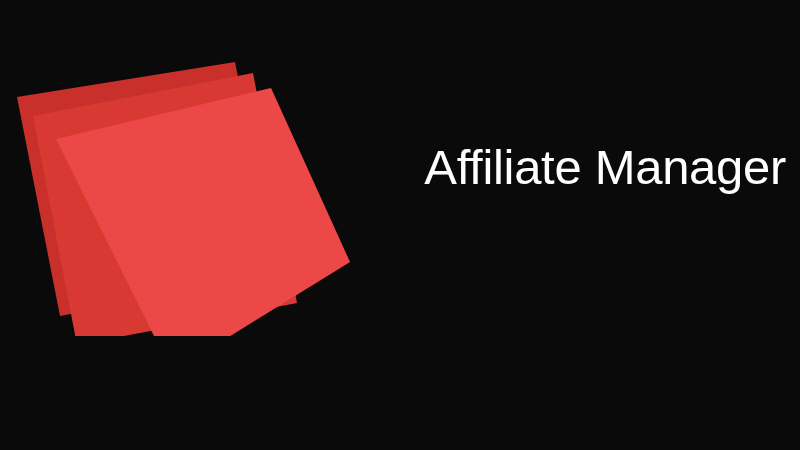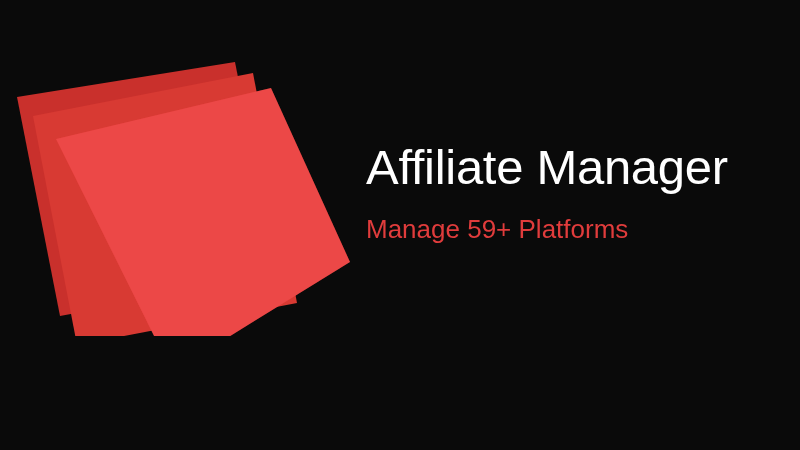--- a/index.html
+++ b/index.html
@@ -15,20 +15,21 @@
     font-family: "Liberation Sans", sans-serif;
     -webkit-font-smoothing: antialiased;
   }
 
   #slide {
     position: relative;
     width: 800px;
     height: 336px;
     background: #0a0a0a;
     overflow: hidden;
+    text-align: right;
   }
 
   
   #card-stack {
     position: absolute;
     left: 0px;
     top: 0px;
     width: 400px;
     height: 450px;
     pointer-events: none;
@@ -89,18 +90,17 @@
 
       <polygon points="56,139 271,88 350,262 172,372" fill="#ef5350" opacity="0.28"></polygon>
     </svg>
   </div>
 
   <div id="text-block">
 
     <h1 id="headline" style="color: rgb(255, 255, 255);">Affiliate Manager</h1>
 
     <div id="subtitle-group">
-      <p class="subtitle-line" style="color: rgb(224, 60, 60);">Manage 59+ Platforms</p>
     </div>
 
   </div>
 
 </div>
 
 </body></html>

